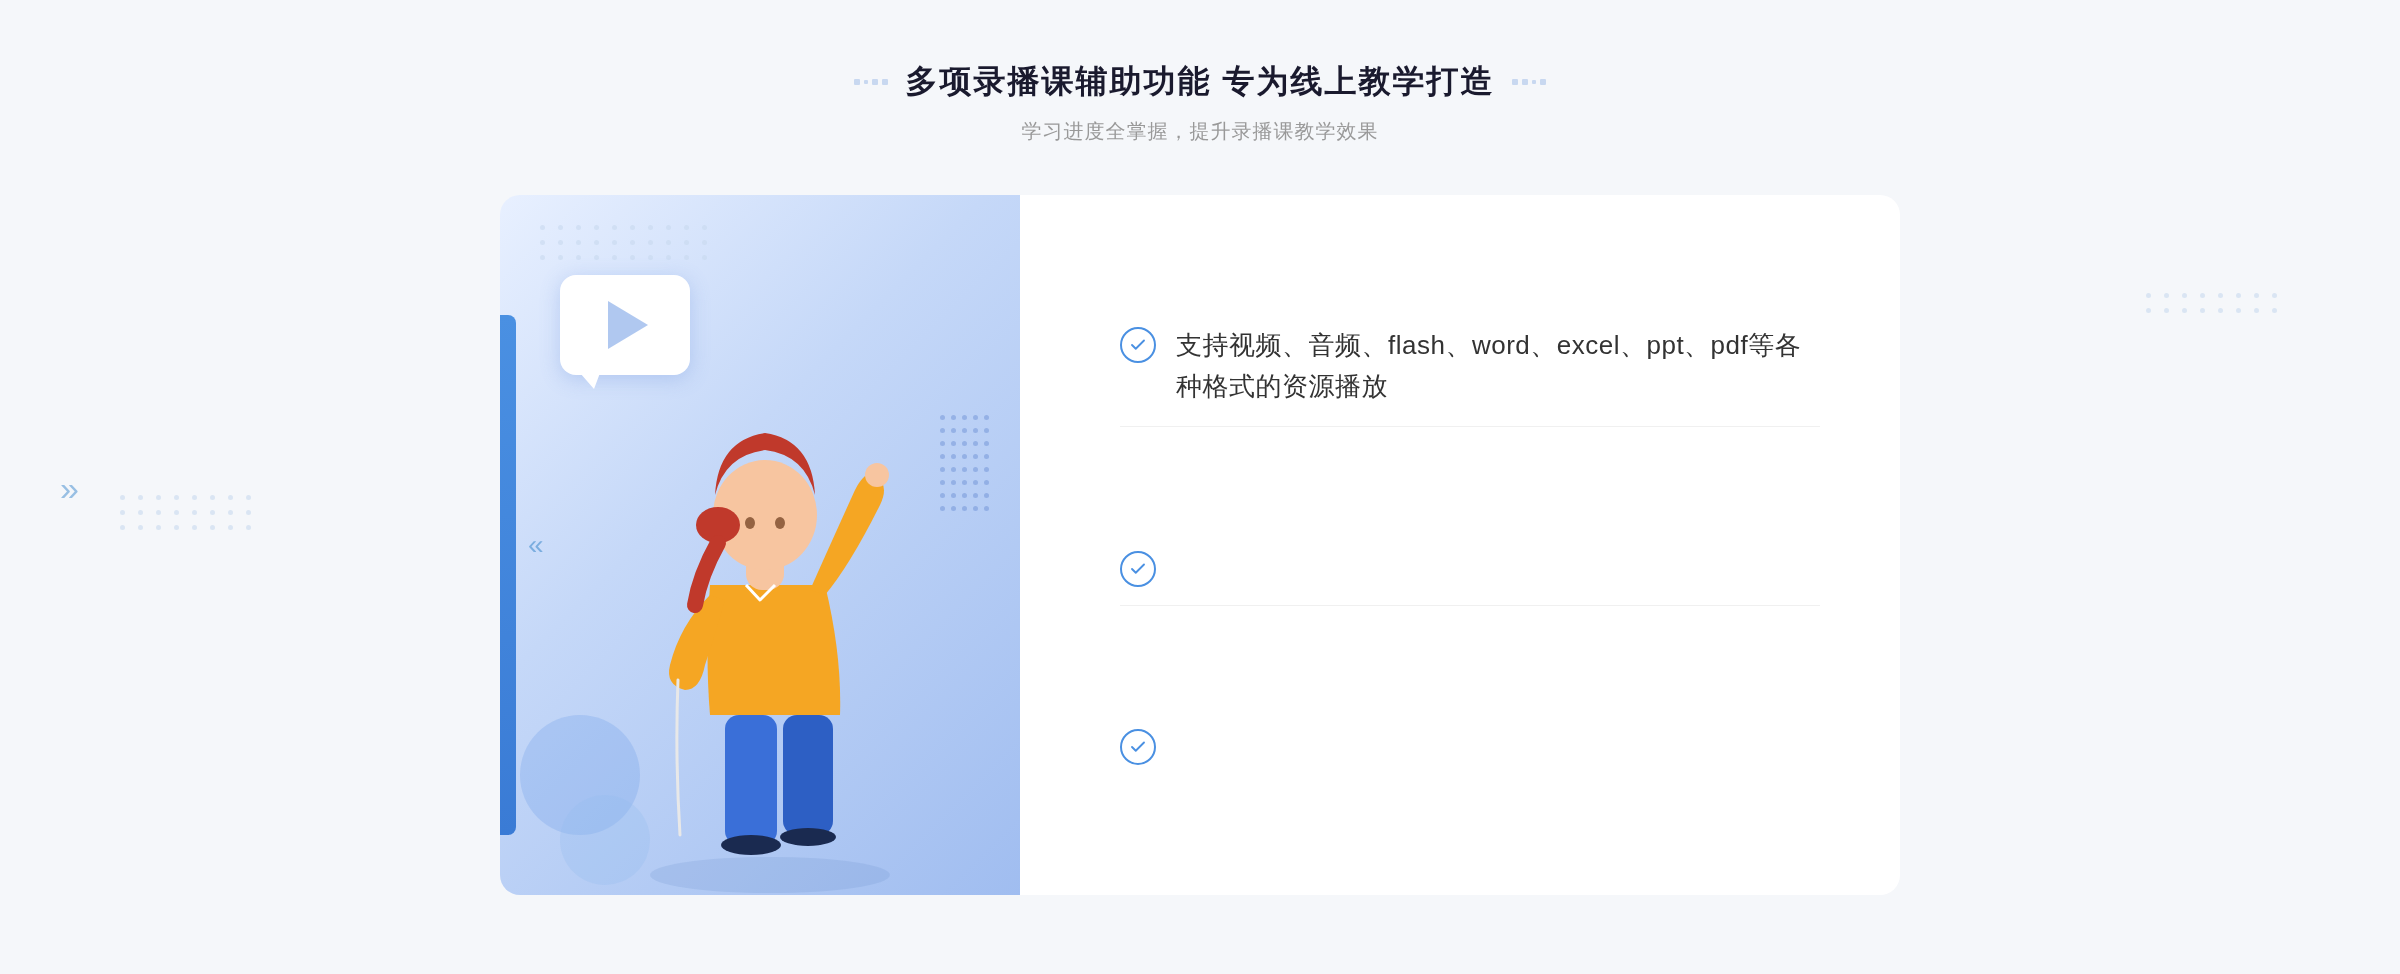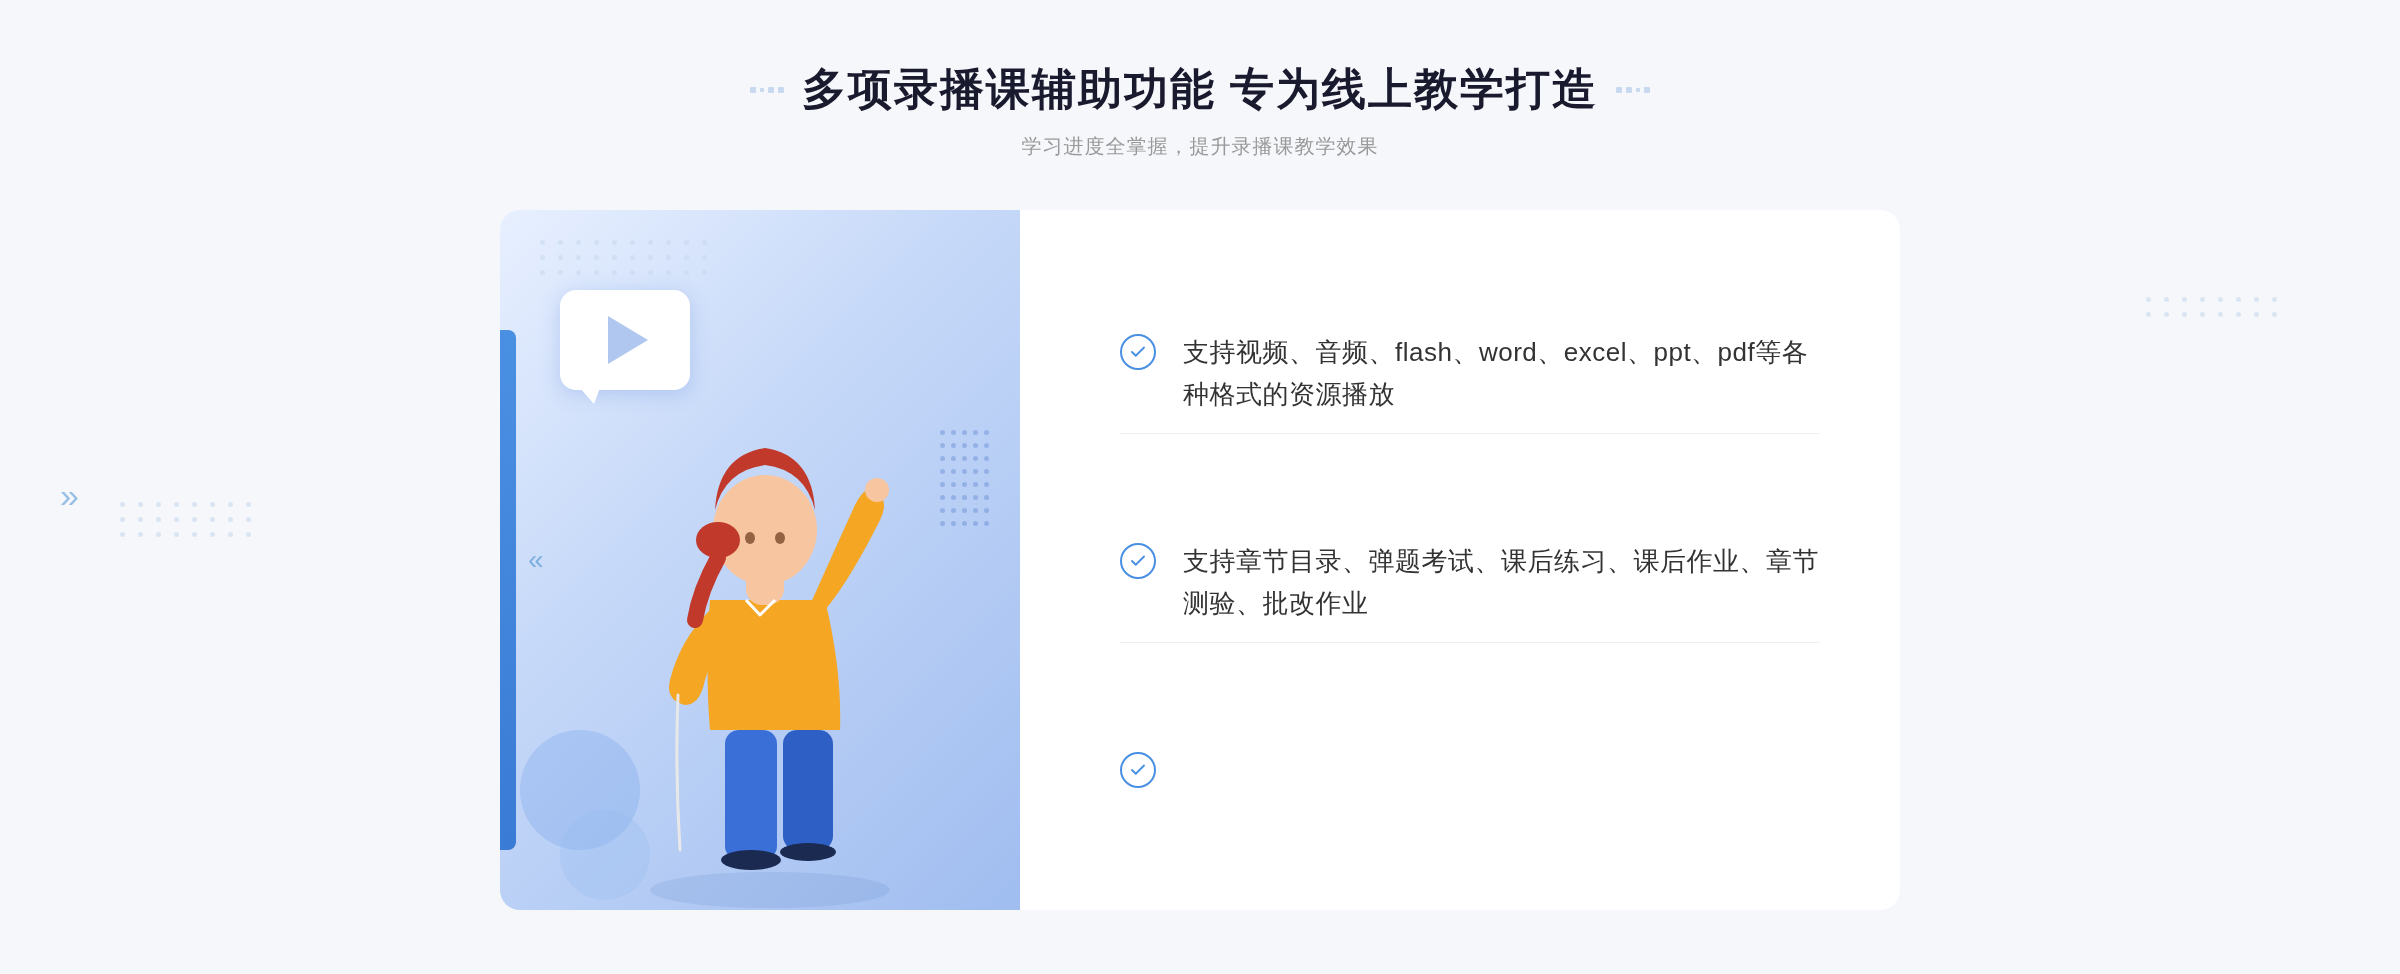--- a/index.html
+++ b/index.html
@@ -49,21 +49,21 @@
       border-radius: 1px;
     }
     .header-decoration span:nth-child(2) {
       width: 4px;
       height: 4px;
     }
     .header-decoration.right {
       transform: scaleX(-1);
     }
     .main-title {
-      font-size: 44px;
+      font-size: 32px;
       font-weight: 600;
       color: #1a1a2e;
       letter-spacing: 2px;
     }
     .sub-title {
       font-size: 20px;
       color: #999;
       margin-top: 14px;
       letter-spacing: 1px;
     }
@@ -213,21 +213,21 @@
       padding: 60px 80px 60px 100px;
       display: flex;
       flex-direction: column;
       justify-content: space-around;
     }
 
     
     .feature-item {
       display: flex;
       align-items: flex-start;
-      gap: 27px;
+      gap: 20px;
       padding: 18px 0;
       border-bottom: 1px solid #f0f0f0;
     }
     .feature-item:last-child {
       border-bottom: none;
     }
     .check-icon {
       width: 36px;
       height: 36px;
       border-radius: 50%;
@@ -525,21 +525,20 @@
         </div>
         <span class="feature-text">支持视频、音频、flash、word、excel、ppt、pdf等各种格式的资源播放</span>
       </div>
 
       <div class="feature-item">
         <div class="check-icon">
           <svg viewBox="0 0 24 24" fill="none" xmlns="http://www.w3.org/2000/svg">
             <path d="M20 6L9 17L4 12" stroke="#4a90e2" stroke-width="2.5" stroke-linecap="round" stroke-linejoin="round"></path>
           </svg>
         </div>
-        <span class="feature-text">支持章节目录、弹题考试、课后练习、课后作业、章节测验、批改作业</span>
       </div>
 
       <div class="feature-item">
         <div class="check-icon">
           <svg viewBox="0 0 24 24" fill="none" xmlns="http://www.w3.org/2000/svg">
             <path d="M20 6L9 17L4 12" stroke="#4a90e2" stroke-width="2.5" stroke-linecap="round" stroke-linejoin="round"></path>
           </svg>
         </div>
       </div>
 

